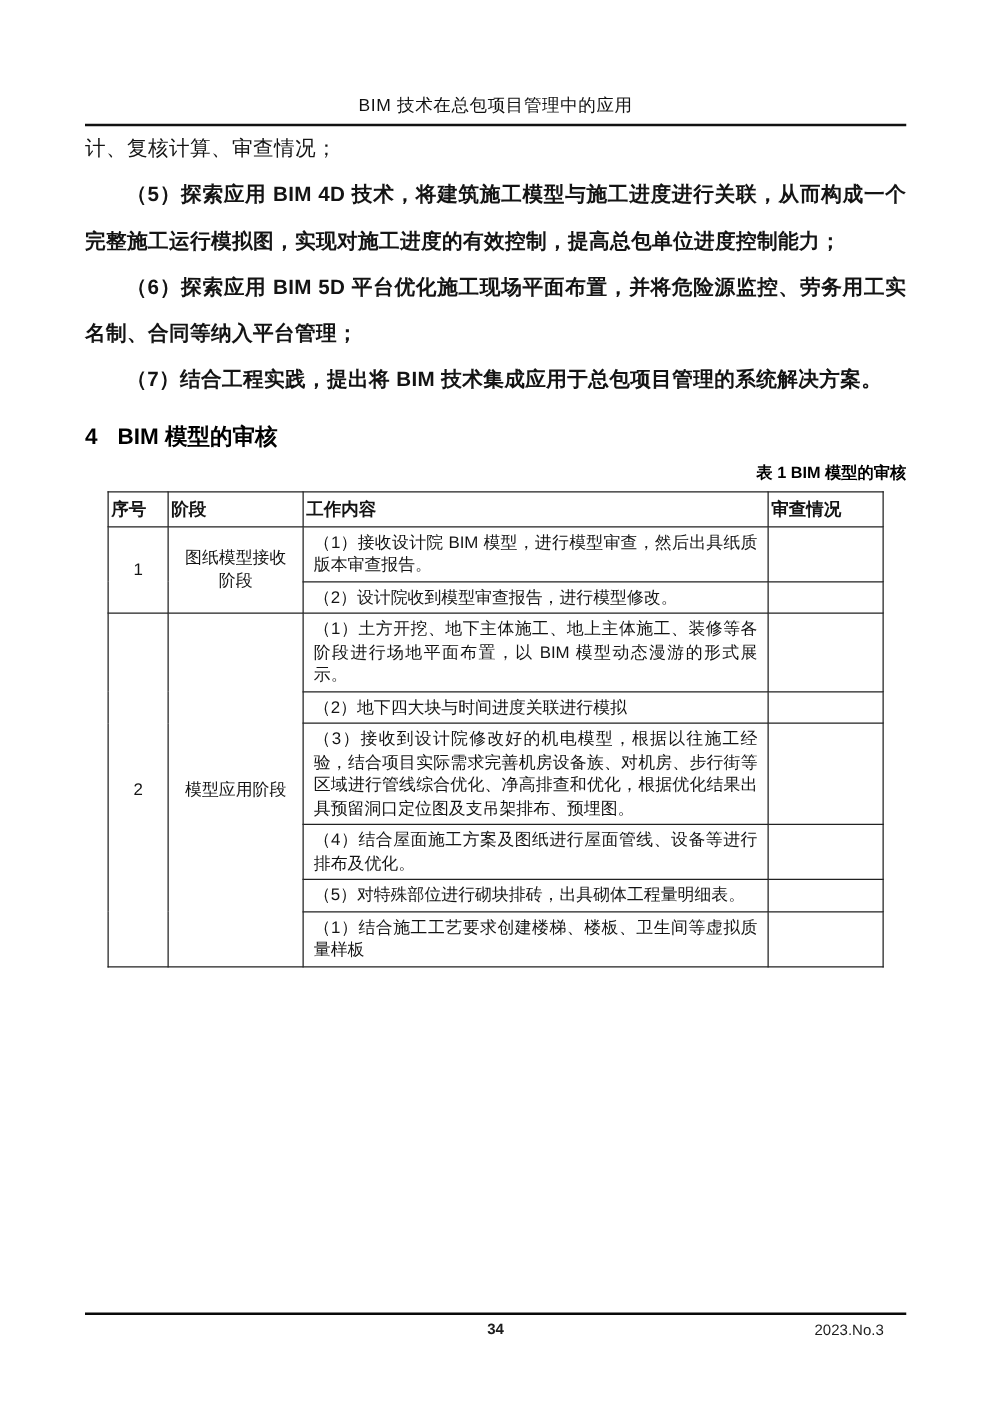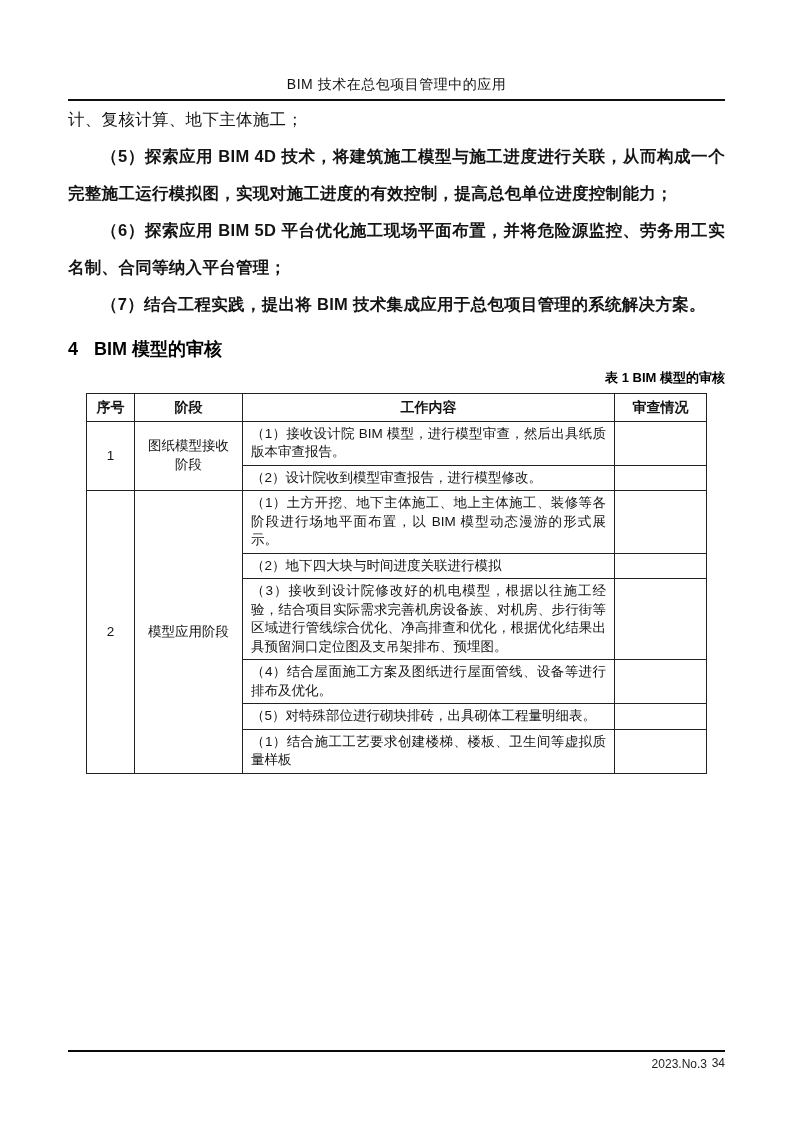--- a/index.html
+++ b/index.html
@@ -39,47 +39,47 @@
   
   table.review{
     width:620px;margin:0 auto;border-collapse:collapse;table-layout:fixed;
     font-size:13.5px;color:#141414;
   }
   table.review th,table.review td{
     border:1.5px solid #222;padding:3px 8px;line-height:18.5px;
     vertical-align:middle;background:#fff;word-break:break-all;
   }
   table.review th{
-    font-weight:bold;text-align:center;font-size:14px;padding:4px 2px;
+    font-weight:bold;text-align:left;font-size:14px;padding:4px 2px;
   }
   td.c-no,td.c-stage{text-align:center;}
   td.c-work{text-align:justify;text-justify:inter-ideograph;padding:5px 8px;}
   td.c-review{min-width:10px;}
 
   
   .page-footer{
     position:absolute;left:68px;right:68px;top:1050px;
     border-top:2.5px solid #0a0a0a;padding-top:4px;
     font-size:12px;color:#1c1c1c;
   }
-  .page-footer .page-no{display:block;text-align:right;}
+  .page-footer .page-no{display:block;text-align:center;font-weight:bold;}
   .page-footer .issue{position:absolute;right:18px;top:5px;}
 </style>
 </head>
 <body>
 
 <div class="page">
 
   <div class="page-header">
     <span>BIM 技术在总包项目管理中的应用</span>
   </div>
 
   <div class="content">
 
-    <p class="body-p">计、复核计算、地下主体施工；</p>
+    <p class="body-p">计、复核计算、审查情况；</p>
     <p class="body-p indent">（5）探索应用 BIM 4D 技术，将建筑施工模型与施工进度进行关联，从而构成一个完整施工运行模拟图，实现对施工进度的有效控制，提高总包单位进度控制能力；</p>
     <p class="body-p indent">（6）探索应用 BIM 5D 平台优化施工现场平面布置，并将危险源监控、劳务用工实名制、合同等纳入平台管理；</p>
     <p class="body-p indent">（7）结合工程实践，提出将 BIM 技术集成应用于总包项目管理的系统解决方案。</p>
 
     <h2 class="section-heading">
       <span class="sec-no">4</span>
       <span>BIM 模型的审核</span>
     </h2>
 
 

